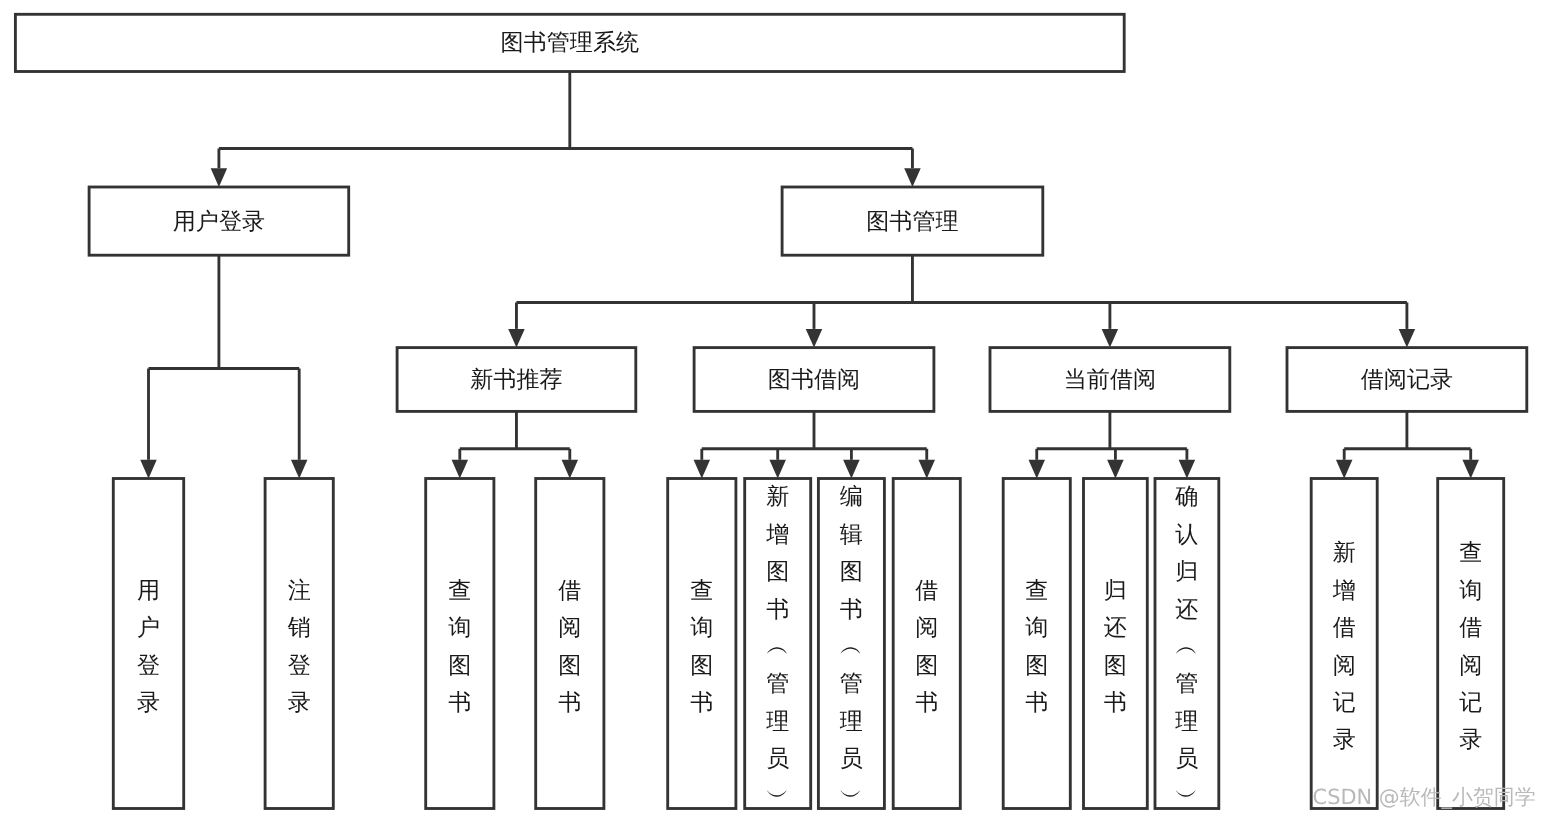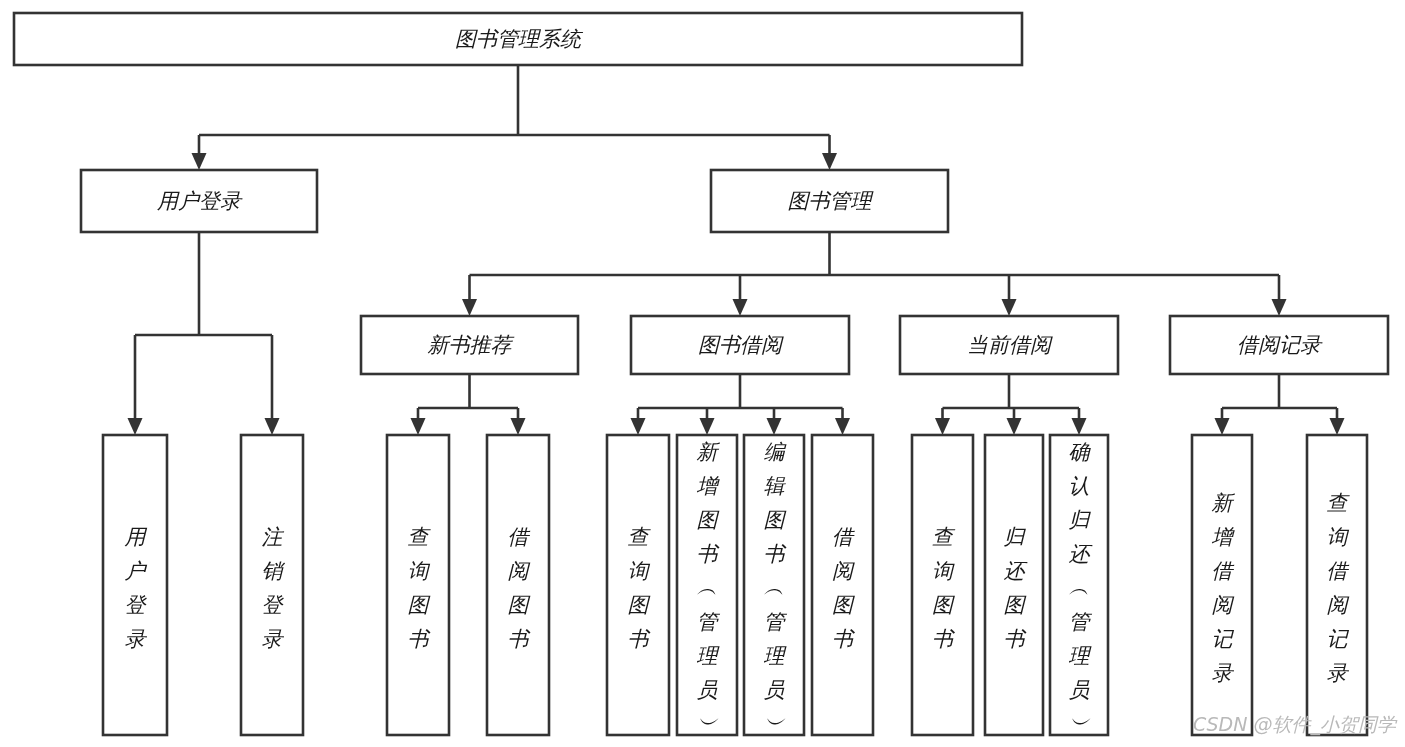--- a/index.html
+++ b/index.html
@@ -14,21 +14,20 @@
     font-family: "DejaVu Sans", "Liberation Sans", sans-serif;
     overflow: hidden;
     position: relative;
   }
   #diagram-root {
     position: absolute;
     left: 0;
     top: 0;
     width: 1405px;
     height: 747px;
-    font-style: italic;
   }
   svg.diagram {
     display: block;
     width: 1405px;
     height: 747px;
     background: #ffffff;
   }
   .node-box {
     fill: #ffffff;
     stroke: #333333;

